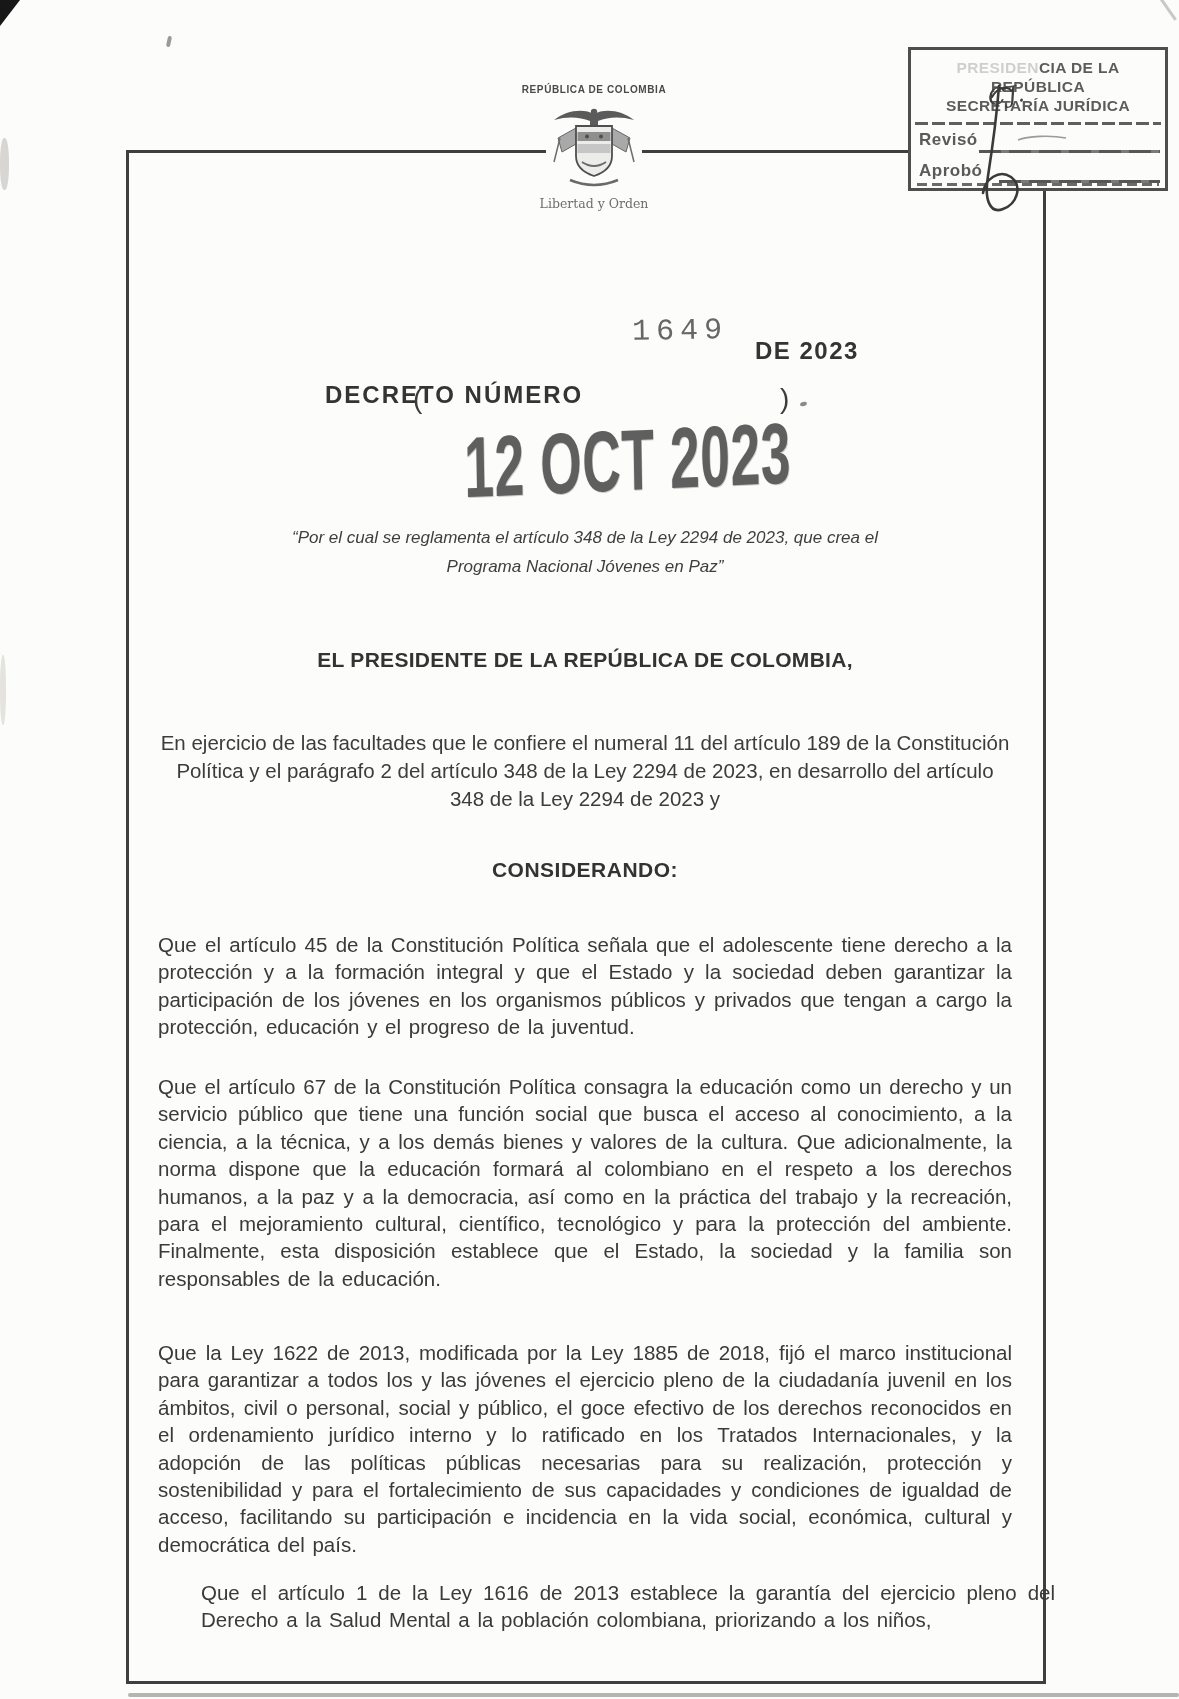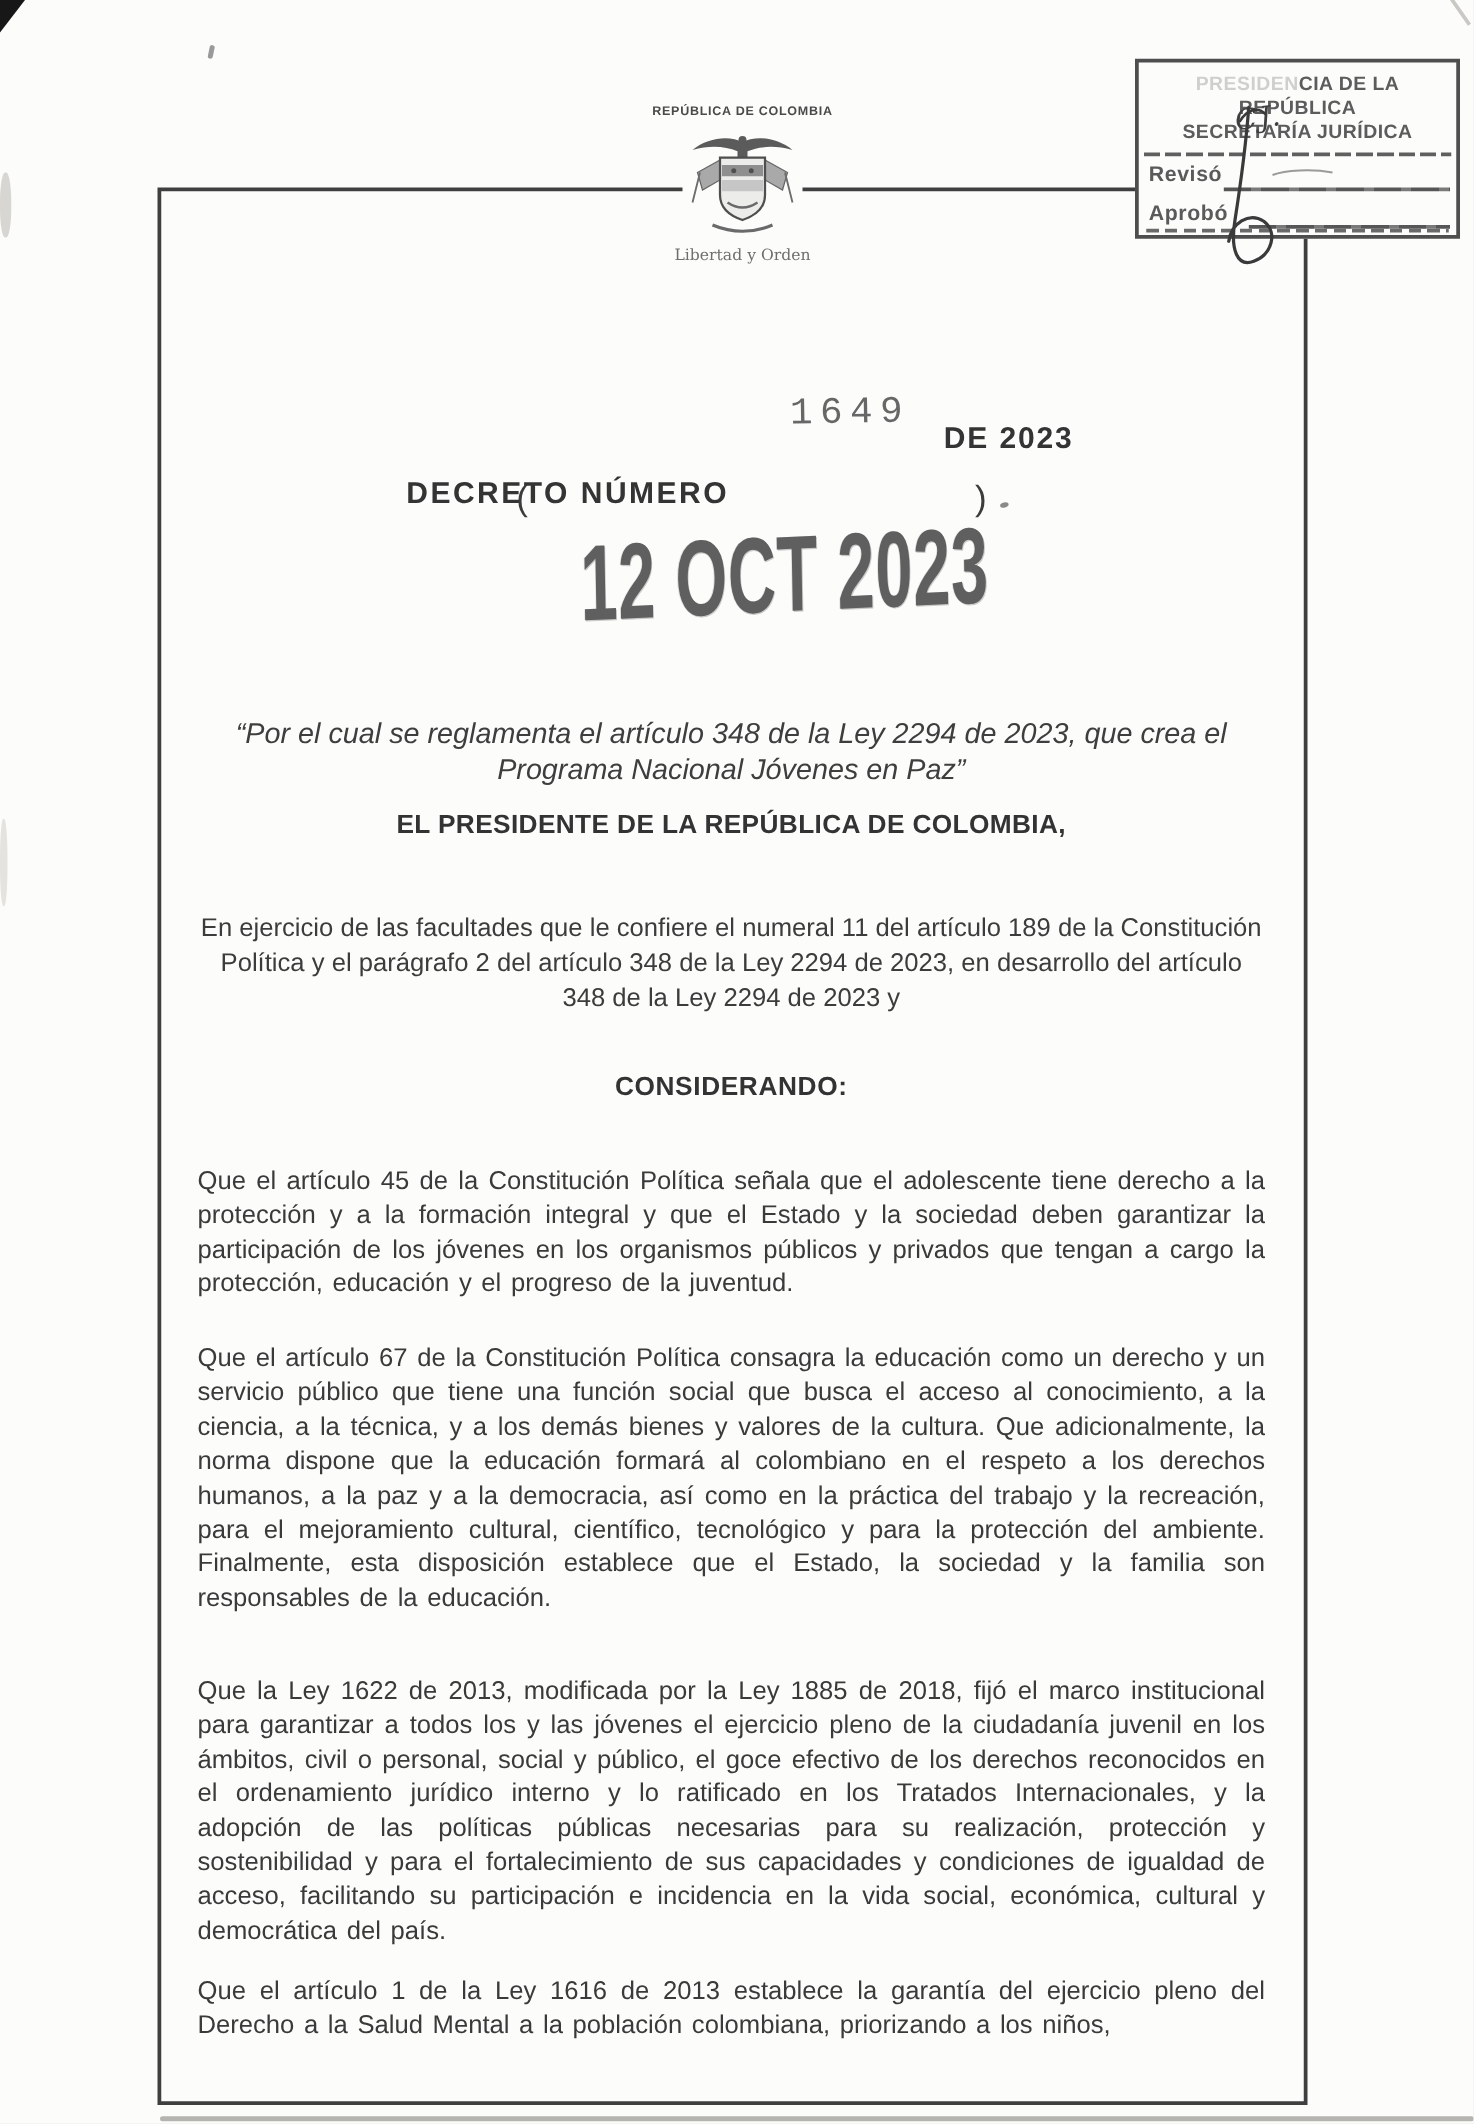--- a/index.html
+++ b/index.html
@@ -43,29 +43,29 @@
   .paren-open{position:absolute;left:413px;top:383px;font-size:28px;color:#3c3c3c;}
   .paren-close{position:absolute;left:780px;top:383px;font-size:28px;color:#3c3c3c;}
 
   .date-stamp-row{top:420px;}
   .date-stamp{display:inline-block;font-size:86px;font-weight:bold;color:#4a4a4a;
     letter-spacing:1px;line-height:80px;opacity:.88;
     transform:translateX(43px) scaleX(.62) rotate(-1.6deg);
     transform-origin:center;
     text-shadow:1px 1px 0 rgba(90,90,90,.35), -1px 0 0 rgba(120,120,120,.25);}
 
-  .subject{top:572px;font-style:italic;font-size:23px;line-height:28.5px;color:#3e3e3e;}
+  .subject{top:524px;font-style:italic;font-size:17px;line-height:28.5px;color:#3e3e3e;}
   .president{top:648px;font-size:21px;font-weight:bold;letter-spacing:.3px;color:#333;}
   .authority{top:729px;font-size:20.5px;line-height:28px;color:#3c3c3c;}
   .considering{top:858px;font-size:21px;font-weight:bold;letter-spacing:.5px;color:#333;}
 
   
   .body-par{position:absolute;left:158px;width:854px;margin:0;
     font-size:20.5px;line-height:27.4px;text-align:justify;word-spacing:2px;color:#3a3a3a;}
-  .p1{top:931px;} .p2{top:1073px;} .p3{top:1339px;} .p4{top:1579px;}
+  .p1{top:931px;} .p2{top:1073px;} .p3{top:1339px;} .p4{top:1579px;margin-left:43px;}
 
   
   .stamp-box{position:absolute;left:908px;top:8px;width:260px;height:144px;
     background:#fcfcfa;border:3px solid #4e4e4e;box-sizing:border-box;
     color:#5a5a5a;margin-top:39px;}
   .stamp-header{margin-top:8px;text-align:center;font-weight:bold;font-size:15.5px;
     letter-spacing:.4px;line-height:19px;color:#5c5c5c;}
   .stamp-faded{opacity:.28;filter:blur(.6px);}
   .stamp-divider{position:absolute;left:4px;right:4px;top:72px;height:3px;
     background:repeating-linear-gradient(90deg,#5f5f5f 0 13px,transparent 13px 17px);}

